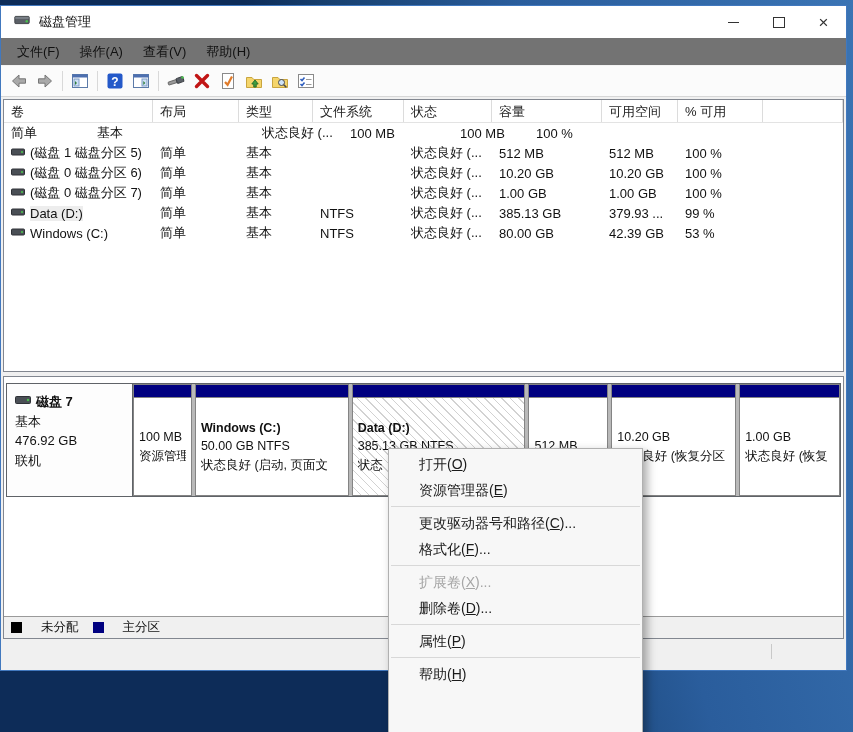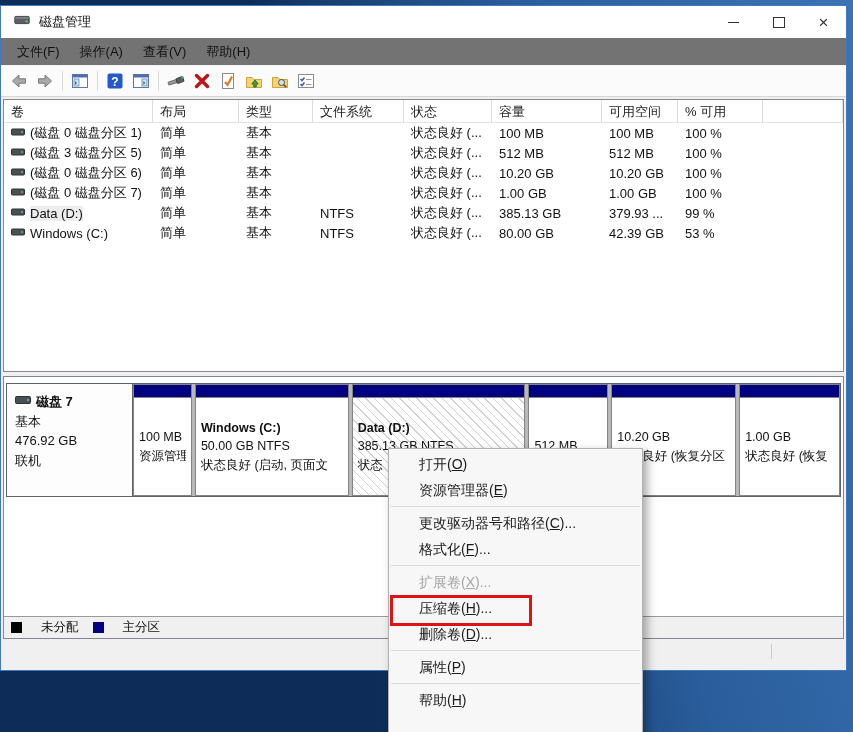--- a/index.html
+++ b/index.html
@@ -181,42 +181,35 @@
           <div class="vt-hcell" style="width: 74px;">类型</div>
           <div class="vt-hcell" style="width: 91px;">文件系统</div>
           <div class="vt-hcell" style="width: 88px;">状态</div>
           <div class="vt-hcell" style="width: 110px;">容量</div>
           <div class="vt-hcell" style="width: 76px;">可用空间</div>
           <div class="vt-hcell" style="width: 85px;">% 可用</div>
           <div class="vt-hcell" style="flex: 1 1 0%;"></div>
         </div>
       <div id="vt-body">
           <div class="vt-row">
-            <div class="vt-cell" style="width: 149px;">
-              <span class="row-disk-icon"><svg width="14" height="12" viewBox="0 0 14 12">
-                  <rect x="0.5" y="3" width="13" height="6" rx="1" fill="#4a4f55" stroke="#2e3136"></rect>
-                  <circle cx="11" cy="6" r="1.1" fill="#49c04d"></circle>
-                </svg></span>
-              <span class="vol-label">(磁盘 0 磁盘分区 1)</span>
-            </div>
             <div class="vt-cell" style="width: 86px;">简单</div>
             <div class="vt-cell" style="width: 74px;">基本</div>
             <div class="vt-cell" style="width: 91px;"></div>
             <div class="vt-cell" style="width: 88px;">状态良好 (...</div>
             <div class="vt-cell" style="width: 110px;">100 MB</div>
             <div class="vt-cell" style="width: 76px;">100 MB</div>
             <div class="vt-cell" style="width: 85px;">100 %</div>
           </div>
           <div class="vt-row">
             <div class="vt-cell" style="width: 149px;">
               <span class="row-disk-icon"><svg width="14" height="12" viewBox="0 0 14 12">
                   <rect x="0.5" y="3" width="13" height="6" rx="1" fill="#4a4f55" stroke="#2e3136"></rect>
                   <circle cx="11" cy="6" r="1.1" fill="#49c04d"></circle>
                 </svg></span>
-              <span class="vol-label">(磁盘 3 磁盘分区 5)</span>
+              <span class="vol-label">(磁盘 1 磁盘分区 5)</span>
             </div>
             <div class="vt-cell" style="width: 86px;">简单</div>
             <div class="vt-cell" style="width: 74px;">基本</div>
             <div class="vt-cell" style="width: 91px;"></div>
             <div class="vt-cell" style="width: 88px;">状态良好 (...</div>
             <div class="vt-cell" style="width: 110px;">512 MB</div>
             <div class="vt-cell" style="width: 76px;">512 MB</div>
             <div class="vt-cell" style="width: 85px;">100 %</div>
           </div>
           <div class="vt-row">
@@ -366,20 +359,19 @@
   </div>
 
   <div class="context-menu" id="context-menu">
       <div class="cm-item"><span>打开(</span><u>O</u><span>)</span></div>
       <div class="cm-item"><span>资源管理器(</span><u>E</u><span>)</span></div>
       <div class="cm-sep"></div>
       <div class="cm-item"><span>更改驱动器号和路径(</span><u>C</u><span>)...</span></div>
       <div class="cm-item"><span>格式化(</span><u>F</u><span>)...</span></div>
       <div class="cm-sep"></div>
       <div class="cm-item disabled"><span>扩展卷(</span><u>X</u><span>)...</span></div>
-      <div class="cm-item"><span>压缩卷(</span><u>H</u><span>)...</span><div class="red-box" style="border-color: rgb(225, 18, 18);"></div></div>
       <div class="cm-item"><span>删除卷(</span><u>D</u><span>)...</span></div>
       <div class="cm-sep"></div>
       <div class="cm-item"><span>属性(</span><u>P</u><span>)</span></div>
       <div class="cm-sep"></div>
       <div class="cm-item"><span>帮助(</span><u>H</u><span>)</span></div>
     </div>
 </div>
 
 </body></html>

